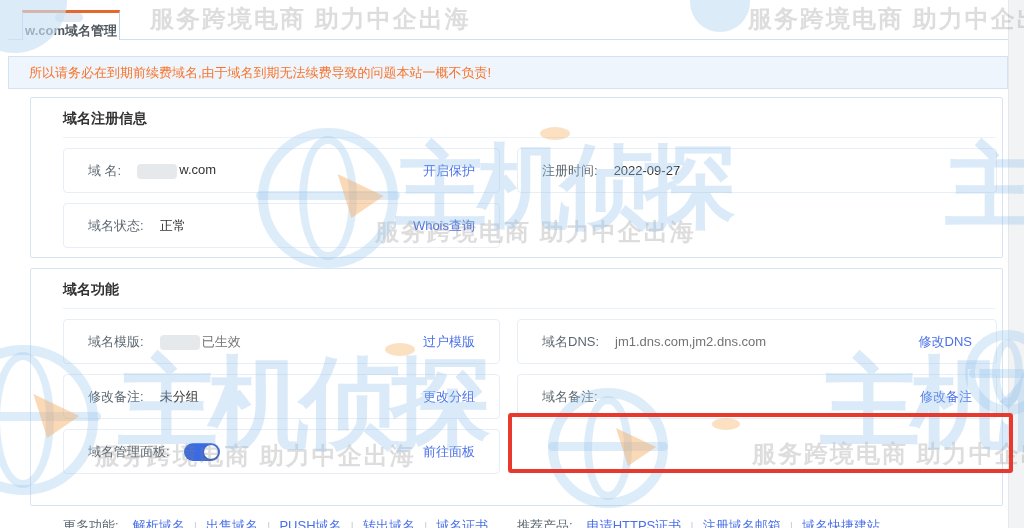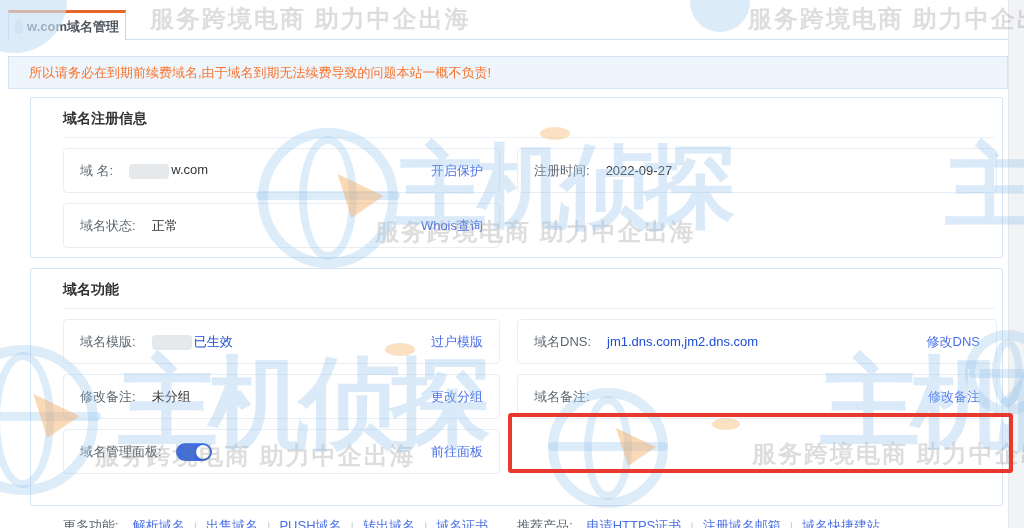--- a/index.html
+++ b/index.html
@@ -4,23 +4,23 @@
 <style>
   html,body{margin:0;padding:0;}
   body{font-family:"Liberation Sans","DejaVu Sans",sans-serif;}
   #page{position:relative;width:1024px;height:528px;background:#fff;overflow:hidden;}
 
   
   .scrollbar{position:absolute;right:0;top:0;width:15px;height:528px;background:#f2f3f5;border-left:1px solid #e8e8e8;z-index:2;}
 
   
   .tab-hairline{position:absolute;left:8px;top:39px;width:1000px;height:1px;background:#cfe0f2;z-index:1;}
-  .tab{position:absolute;left:8px;top:10px;width:118px;height:30px;background:#fff;
+  .tab{position:absolute;left:22px;top:10px;width:98px;height:30px;background:#fff;
        border:1px solid #bcd4ec;border-top:3px solid #e5672c;border-bottom:none;
-       display:flex;align-items:center;justify-content:flex-start;padding:0 6px;box-sizing:border-box;z-index:3;}
+       display:flex;align-items:center;justify-content:flex-start;padding:0 6px;box-sizing:border-box;z-index:3;flex-direction:column;}
   .tab-label{font-size:13px;font-weight:bold;color:#4e565e;white-space:nowrap;}
   .censor{display:inline-block;background:#e2e9f2;border-radius:7px;}
   .censor.tab-c{width:28px;height:15px;margin-right:4px;}
   .censor.val-c{width:40px;height:15px;vertical-align:middle;margin-right:2px;border-radius:4px;background:#e6e9ec;}
 
   
   .notice{position:absolute;left:8px;top:56px;width:1000px;height:33px;box-sizing:border-box;
           background:#eff5fc;border:1px solid #d3e3f3;display:flex;align-items:center;padding-left:14px;
           font-size:13px;z-index:1;white-space:nowrap;}
   .notice .n-normal{color:#666f78;}
@@ -28,24 +28,24 @@
 
   
   .section{position:absolute;left:30px;width:973px;box-sizing:border-box;background:#fff;
            border:1px solid #d6e4f3;border-radius:2px;padding:12px 6px 0 32px;z-index:1;}
   .section.reg{top:97px;height:161px;}
   .section.func{top:268px;height:238px;}
   .sec-title{font-size:14px;font-weight:bold;color:#333;line-height:16px;}
   .sec-divider{margin-top:11px;height:1px;background:#edf2f8;}
   .rows{margin-top:10px;display:grid;grid-template-columns:437px 480px;column-gap:17px;row-gap:10px;}
   .card{height:45px;box-sizing:border-box;border:1px solid #e8eef6;border-radius:4px;
-        display:flex;align-items:center;padding:0 16px;font-size:13px;background:#fff;}
+        display:flex;align-items:center;padding:0 24px;font-size:13px;background:#fff;}
   .f-label{color:#5c6770;white-space:nowrap;}
   .f-value{color:#333;margin-left:16px;white-space:nowrap;}
-  .f-value.green{color:#1d4ed8;}
+  .f-value.green{color:#737373;}
   .link{color:#4a70e8;margin-left:auto;cursor:pointer;white-space:nowrap;text-decoration:none;}
 
   
   .toggle{position:relative;display:inline-block;width:36px;height:18px;border-radius:9px;
           background:#3a6be4;margin-left:14px;cursor:pointer;flex:none;}
   .toggle .knob{position:absolute;top:2px;right:2px;width:14px;height:14px;border-radius:50%;background:#fff;
                 box-shadow:0 1px 2px rgba(0,0,0,0.25);}
 
   
   .sec-footer{margin-top:10px;display:grid;grid-template-columns:437px 480px;column-gap:17px;font-size:13px;}

